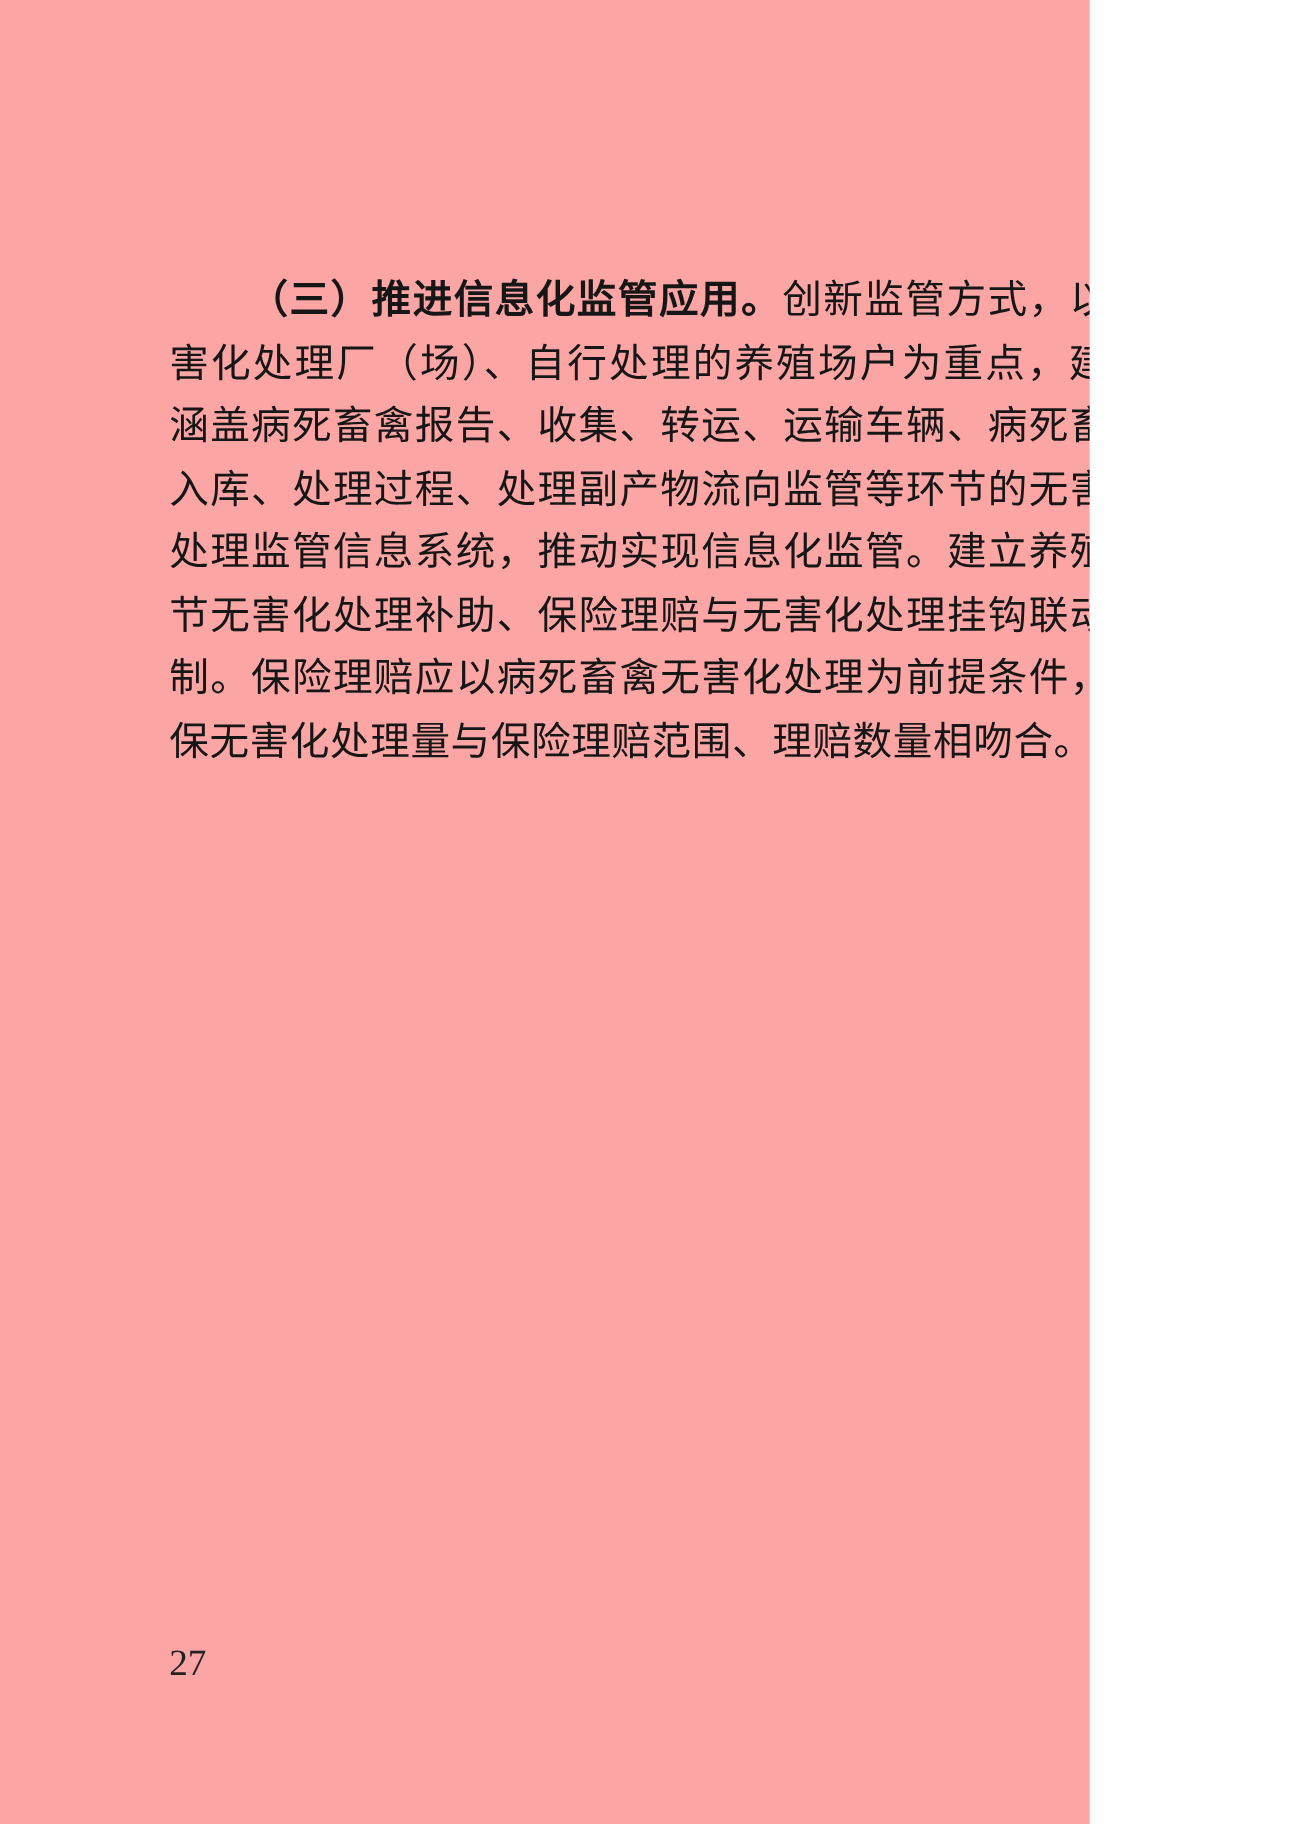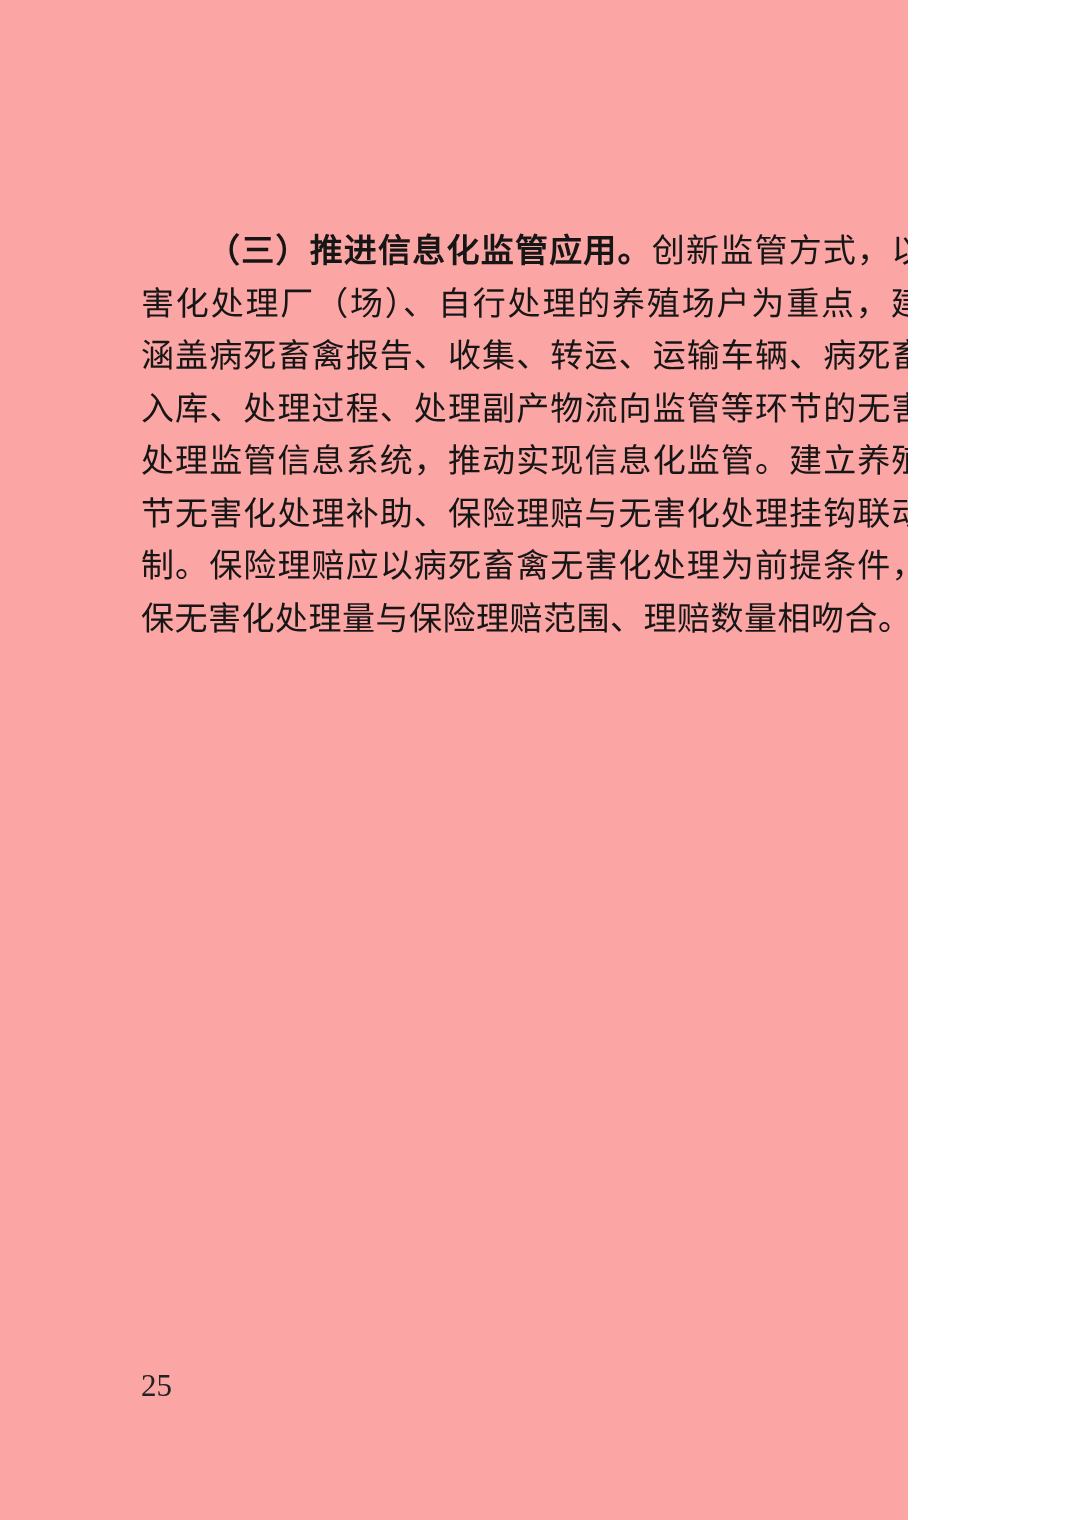--- a/index.html
+++ b/index.html
@@ -41,14 +41,14 @@
     color: #222222;
     font-family: "Liberation Serif", "DejaVu Serif", serif;
   }
 </style>
 </head>
 <body>
 
 <div class="doc-page">
   <p class="body-paragraph"><span class="paragraph-heading">（三）推进信息化监管应用。</span><span class="paragraph-body">创新监管方式，以无害化处理厂（场）、自行处理的养殖场户为重点，建立涵盖病死畜禽报告、收集、转运、运输车辆、病死畜禽入库、处理过程、处理副产物流向监管等环节的无害化处理监管信息系统，推动实现信息化监管。建立养殖环节无害化处理补助、保险理赔与无害化处理挂钩联动机制。保险理赔应以病死畜禽无害化处理为前提条件，确保无害化处理量与保险理赔范围、理赔数量相吻合。</span></p>
 
-  <div class="page-number">25</div>
+  <div class="page-number">27</div>
 </div>
 
 </body></html>

